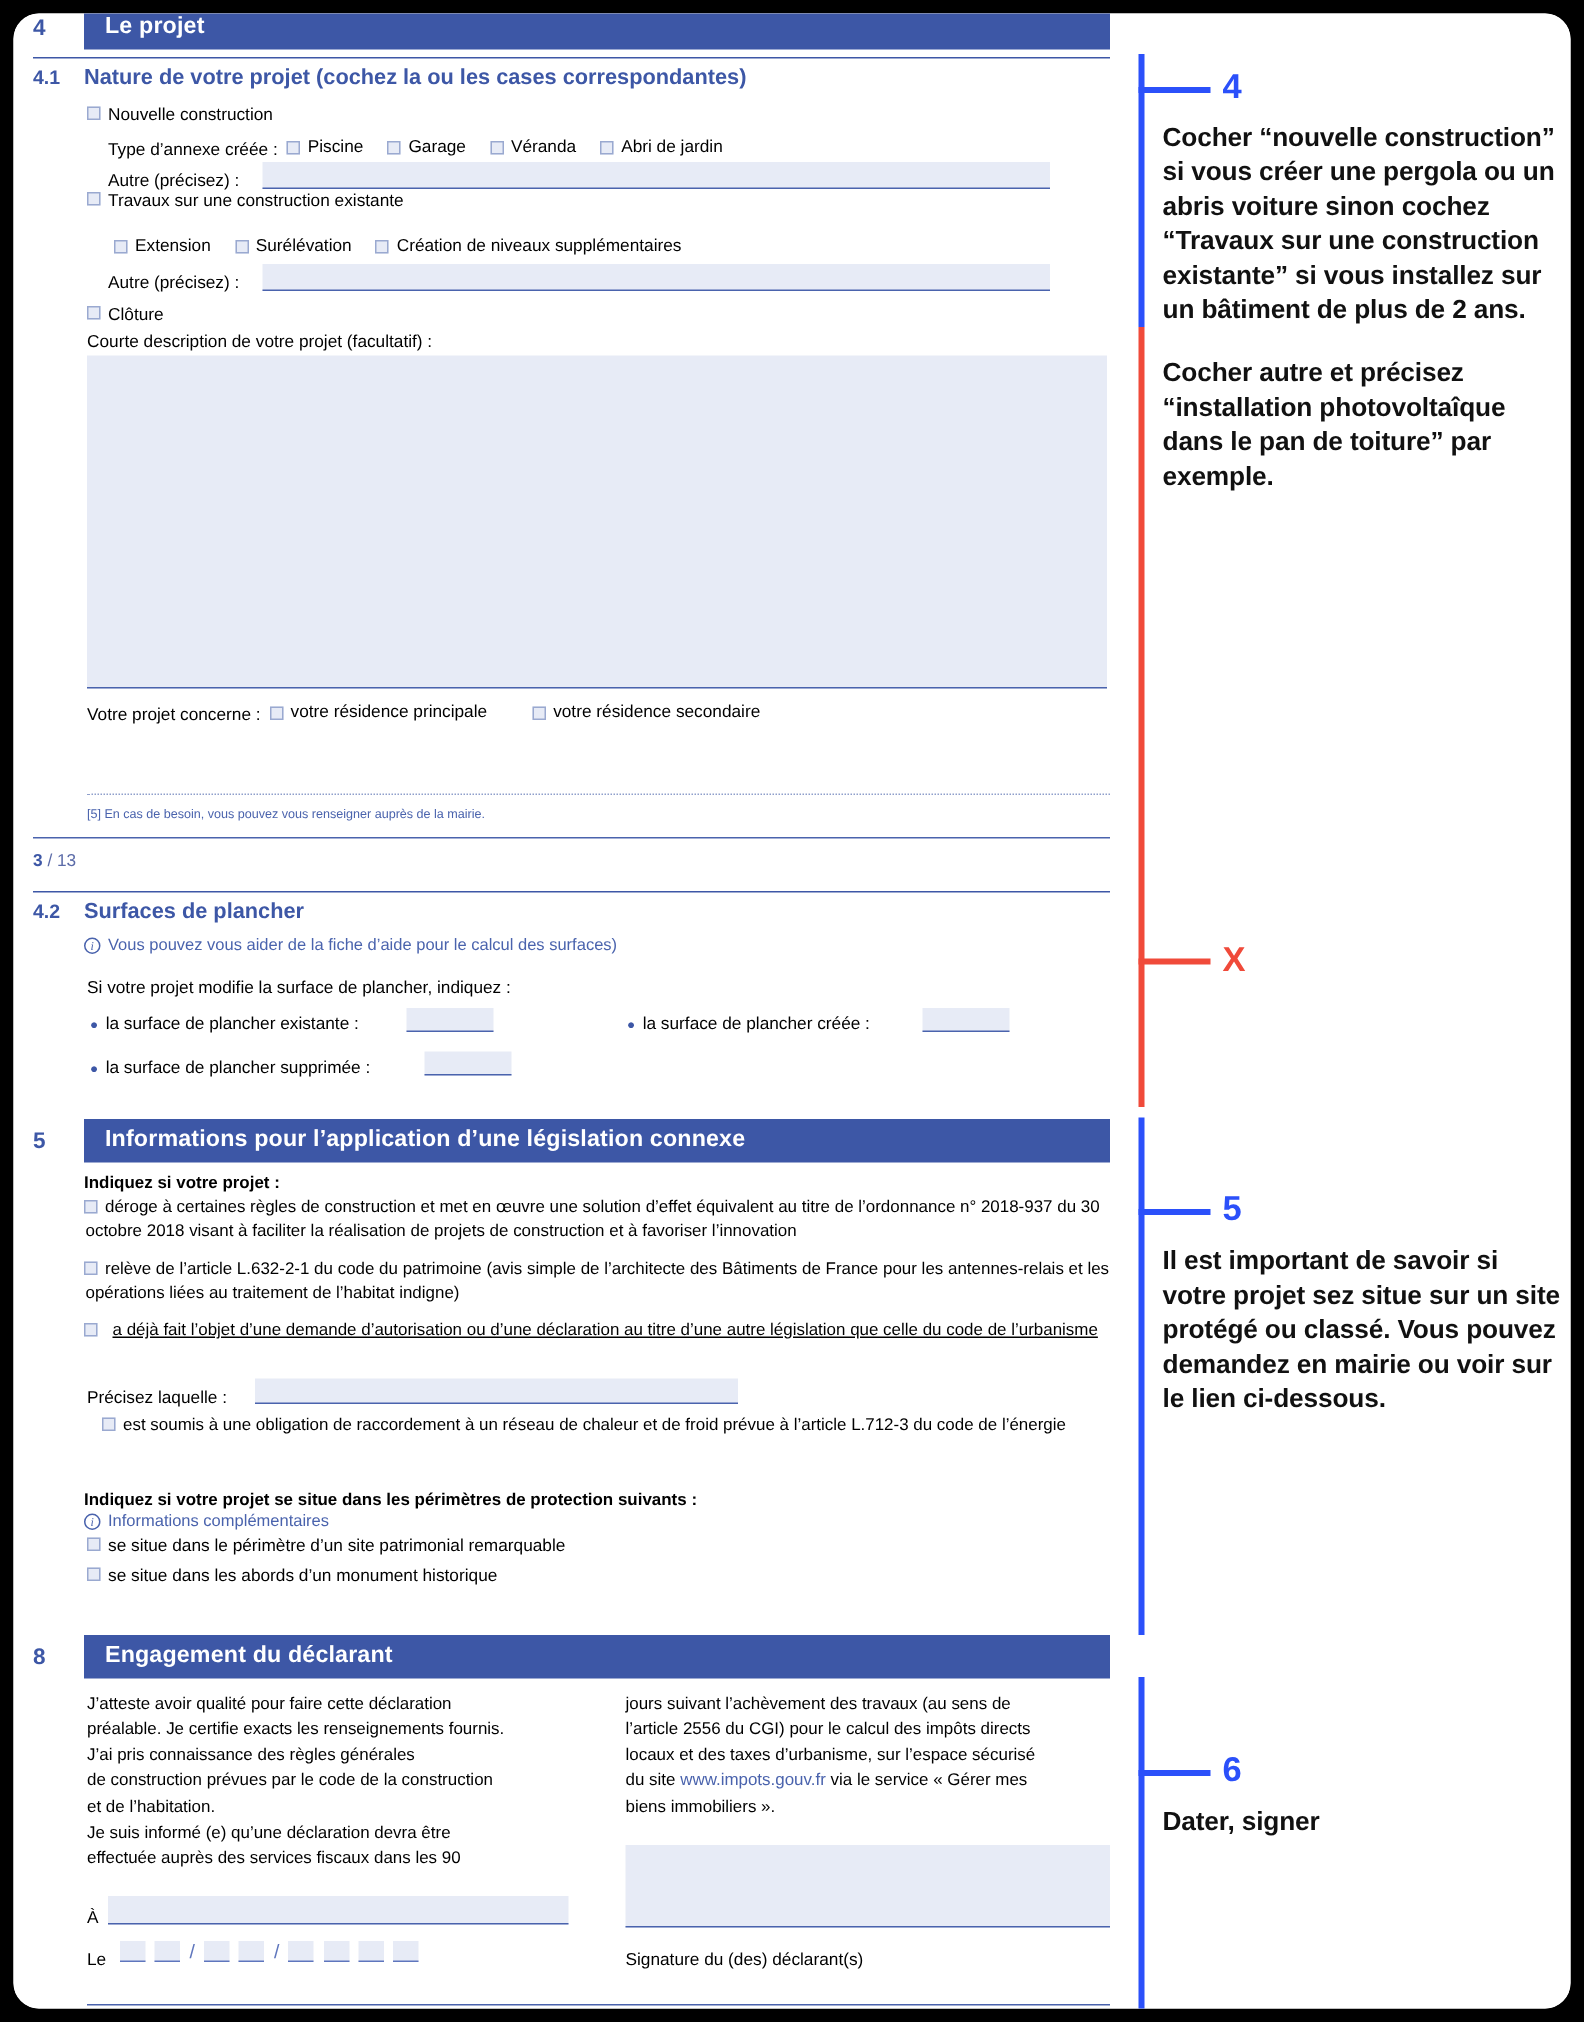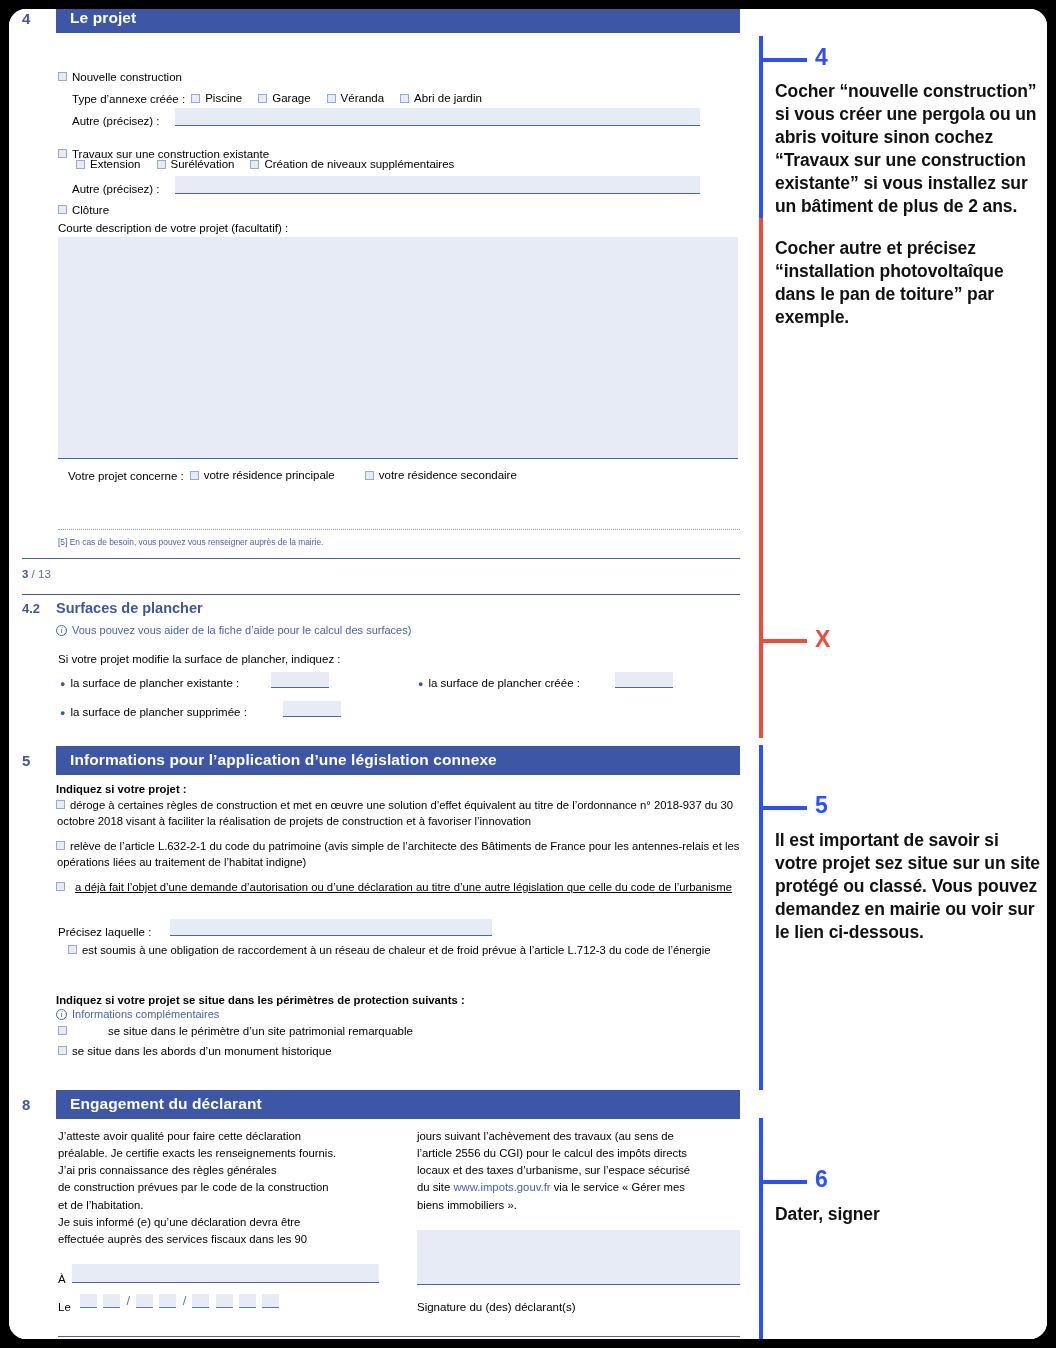--- a/index.html
+++ b/index.html
@@ -113,20 +113,24 @@
 <div id="frame">
 <div id="inner">
 
   <div id="form">
 
     <div class="sec-head" style="top:4px;">
       <div class="sec-num">4</div>
       <div class="sec-bar">Le projet</div>
     </div>
 
+    <div class="sub-head" style="top:38px;">
+      <div class="sub-num">4.1</div>
+      <div class="sub-title">Nature de votre projet (cochez la ou les cases correspondantes)</div>
+    </div>
 
     <div class="row" style="left:58px; top:70px;">
       <span class="cb"></span>
       <span class="lbl">Nouvelle construction</span>
     </div>
 
     <div class="row" style="left:72px; top:91px;">
       <span>Type d’annexe créée :</span>
       <span style="width:6px;"></span>
       <span class="chk">
@@ -145,21 +149,21 @@
         <span class="cb"></span>
         <span class="lbl">Abri de jardin</span>
       </span>
     </div>
 
     <div class="row" style="left:72px; top:114px;">
       <span>Autre (précisez) :</span>
     </div>
     <div class="bigbox" style="left:175px; top:108px; width:525px; height:18px;"></div>
 
-    <div class="row" style="left:58px; top:147px;text-align:right;">
+    <div class="row" style="left:58px; top:127px;text-align:right;">
       <span class="cb"></span>
       <span class="lbl">Travaux sur une construction existante</span>
     </div>
 
     <div class="row" style="left:76px; top:157px;">
       <span class="chk">
         <span class="cb"></span>
         <span class="lbl">Extension</span>
       </span>
       <span class="chk">
@@ -178,21 +182,21 @@
     <div class="bigbox" style="left:175px; top:176px; width:525px; height:18px;"></div>
 
     <div class="row" style="left:58px; top:203px;">
       <span class="cb"></span>
       <span class="lbl">Clôture</span>
     </div>
 
     <div class="row" style="left:58px; top:221px;text-align:center;">Courte description de votre projet (facultatif) :</div>
     <div class="bigbox" style="left:58px; top:237px; width:680px; height:222px;"></div>
 
-    <div class="row" style="left:68px; top:468px;">
+    <div class="row" style="left:58px; top:468px;">
       <span>Votre projet concerne :</span>
       <span style="width:6px;"></span>
       <span class="chk">
         <span class="cb"></span>
         <span class="lbl">votre résidence principale</span>
       </span>
       <span style="width:14px;"></span>
       <span class="chk">
         <span class="cb"></span>
         <span class="lbl">votre résidence secondaire</span>
@@ -264,21 +268,21 @@
       <div class="para" style="position:static; padding-left:1px;">est soumis à une obligation de raccordement à un réseau de chaleur et de froid prévue à l’article L.712-3 du code de l’énergie</div>
     </div>
 
     <div class="para bold" style="left:56px; top:992px; width:690px;">Indiquez si votre projet se situe dans les périmètres de protection suivants :</div>
 
     <div class="infoline" style="left:56px; top:1007px;">
       <span class="icirc">i</span>
       <span>Informations complémentaires</span>
     </div>
 
-    <div class="row" style="left:58px; top:1024px;gap:36px;">
+    <div class="row" style="left:58px; top:1024px;">
       <span class="cb"></span>
       <span class="lbl">se situe dans le périmètre d’un site patrimonial remarquable</span>
     </div>
     <div class="row" style="left:58px; top:1044px;">
       <span class="cb"></span>
       <span class="lbl">se situe dans les abords d’un monument historique</span>
     </div>
 
     <div class="sec-head" style="top:1090px;">
       <div class="sec-num">8</div>

